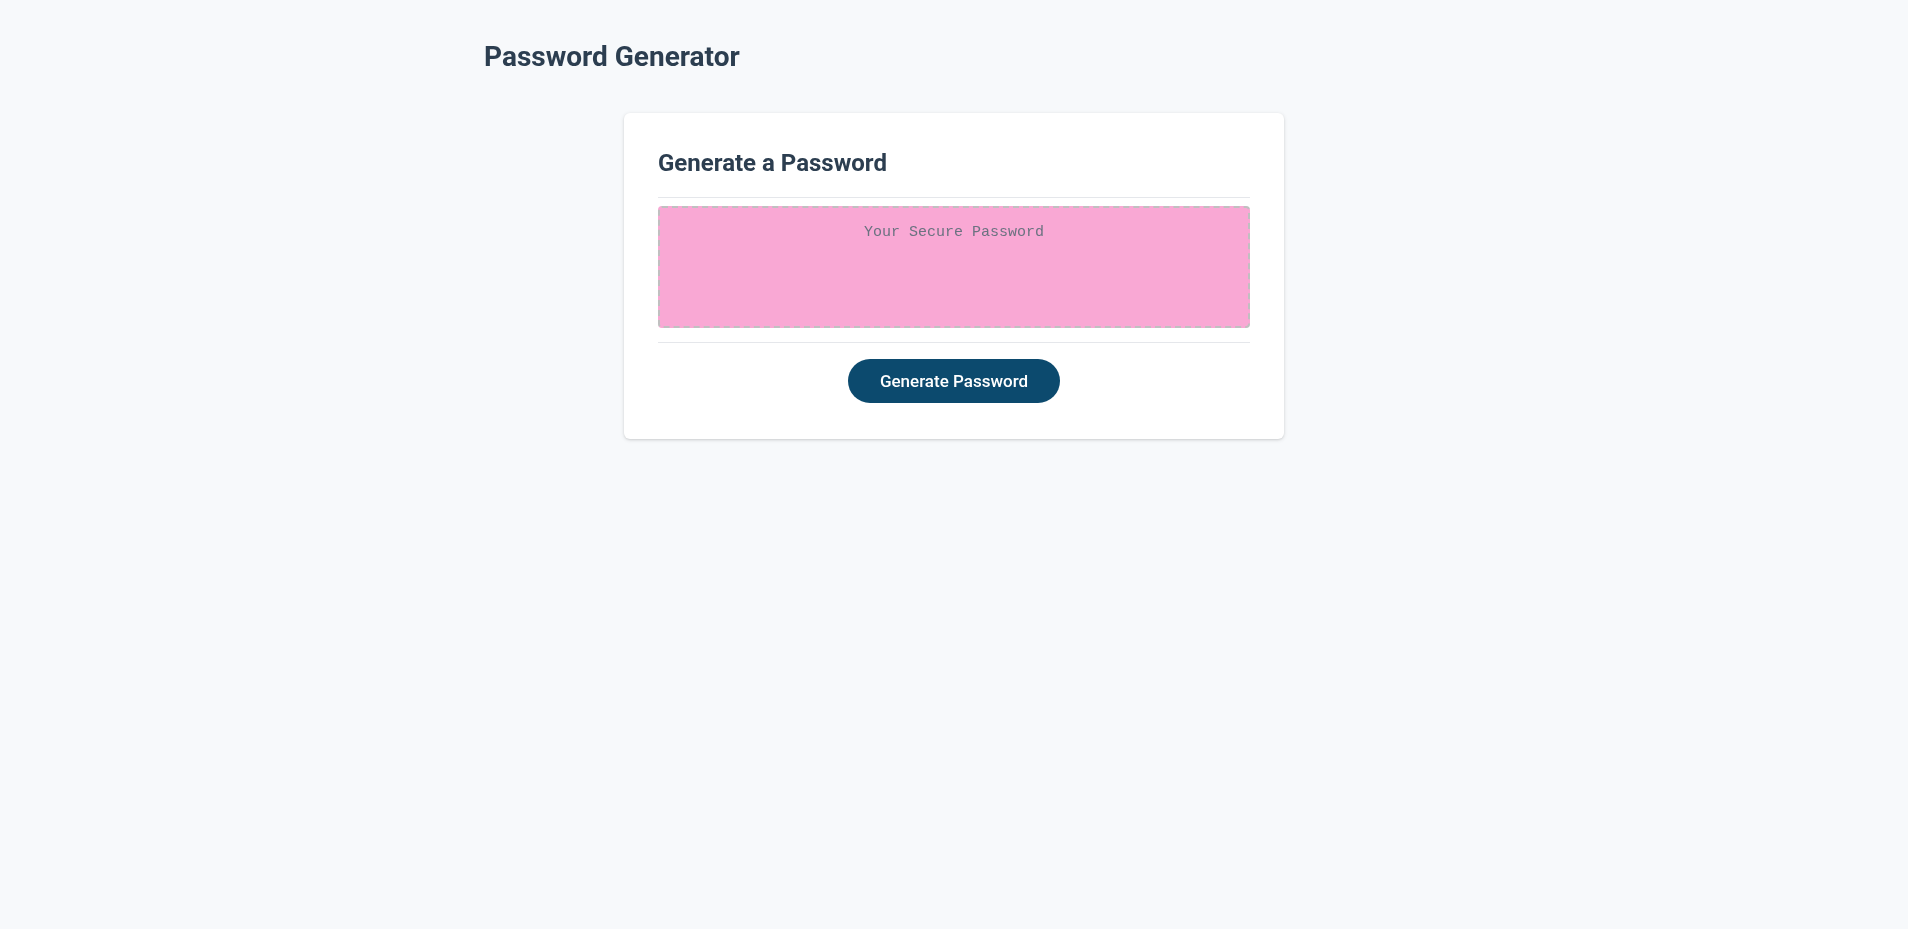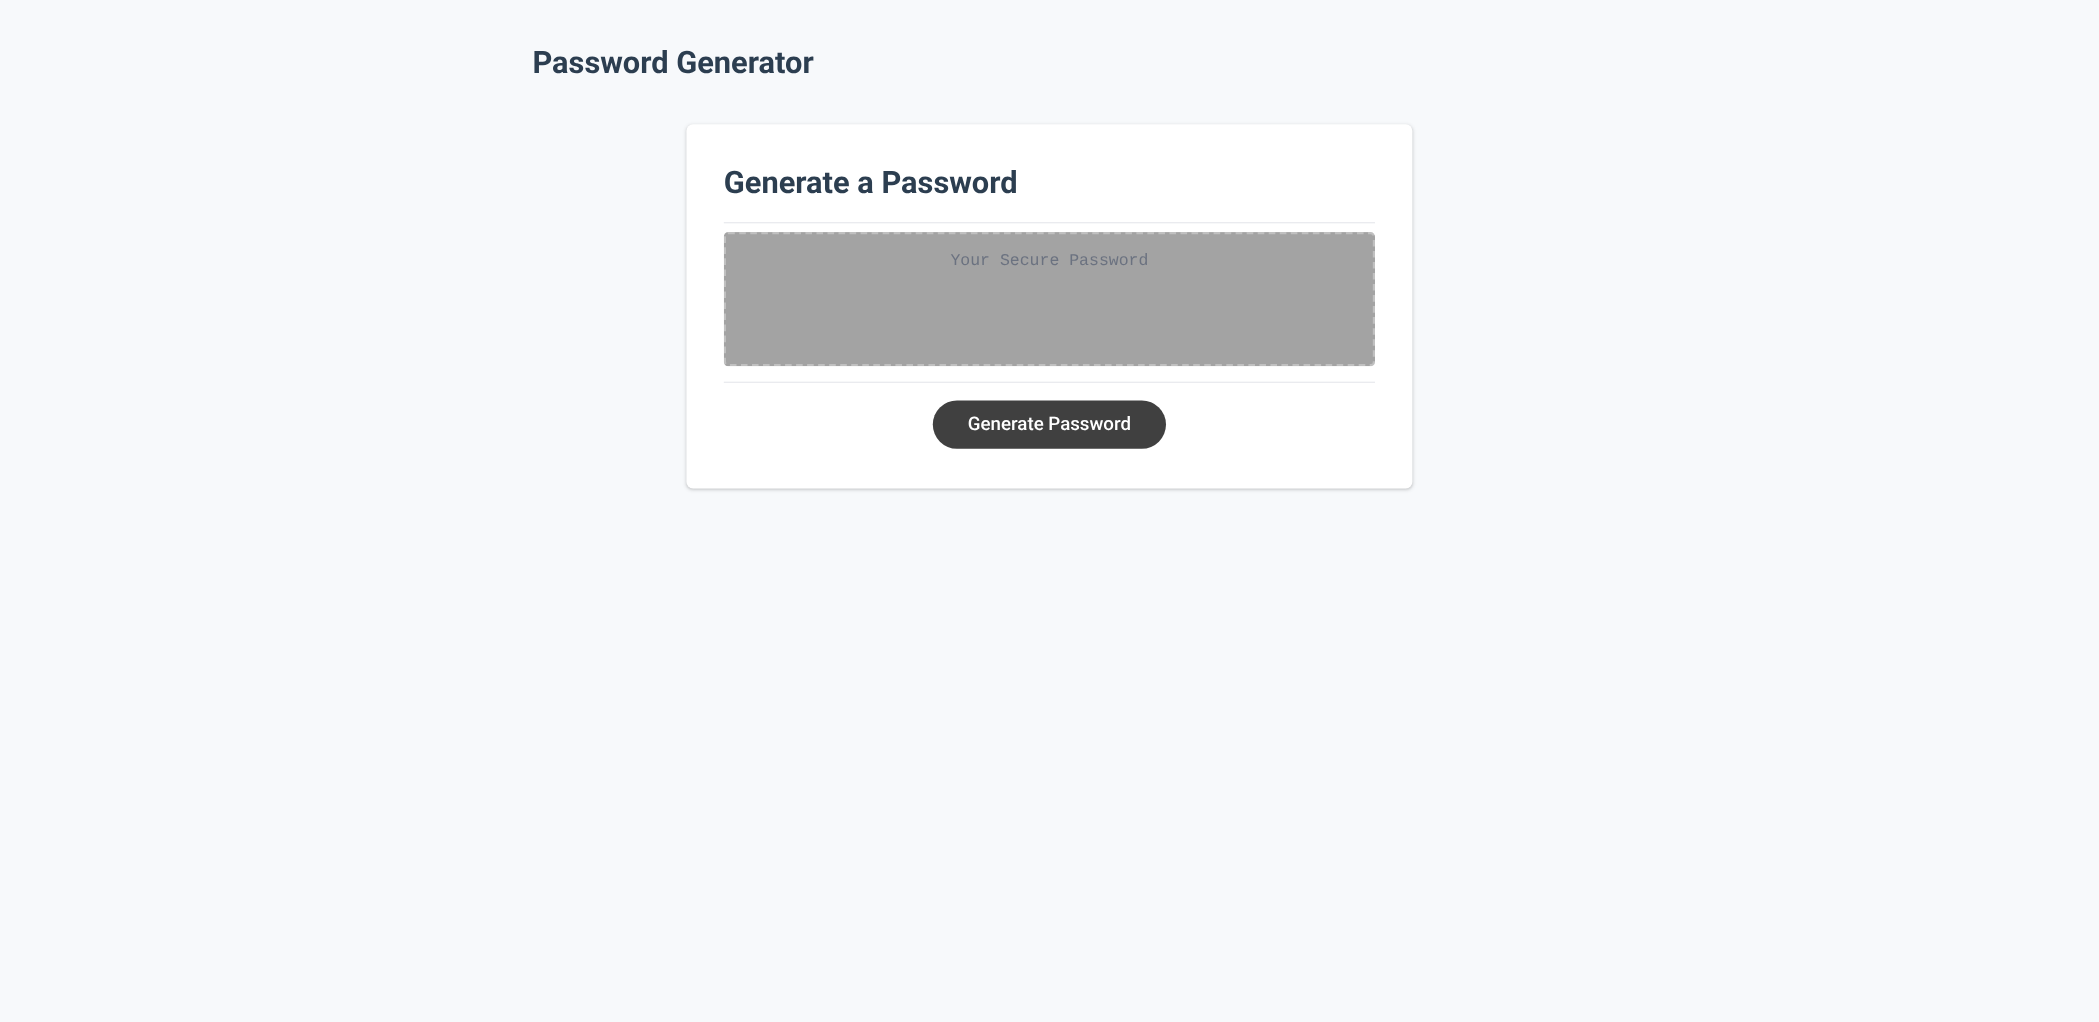--- a/index.html
+++ b/index.html
@@ -38,21 +38,21 @@
       margin: 0 auto;
       padding: 36px 34px;
     }
 
     .card-header {
       border-bottom: 1px solid #e5e7eb;
       padding-bottom: 20px;
     }
 
     .card-title {
-      font-size: 28px;
+      font-size: 24px;
       font-weight: 700;
       color: #2c3e50;
     }
 
     .card-body {
       padding-top: 8px;
       border-bottom: 1px solid #e5e7eb;
       padding-bottom: 10px;
     }
 
@@ -61,35 +61,35 @@
       height: 122px;
       border: 2px dashed #c0c0c0;
       border-radius: 4px;
       padding: 16px;
       font-family: "Courier New", Courier, monospace;
       font-size: 15px;
       color: #333;
       text-align: center;
       resize: none;
       outline: none;
-      background-color: #a3a3a3;
+      background-color: #f9a8d4;
     }
 
     .password-output::placeholder {
       color: #6b7280;
     }
 
     .card-footer {
       padding-top: 16px;
       text-align: center;
     }
 
     .btn {
       display: inline-block;
-      background-color: #404040;
+      background-color: #0c4a6e;
       color: #ffffff;
       border: none;
       border-radius: 30px;
       padding: 12px 32px;
       font-size: 17px;
       font-weight: 500;
       cursor: pointer;
       font-family: inherit;
     }
   </style>

